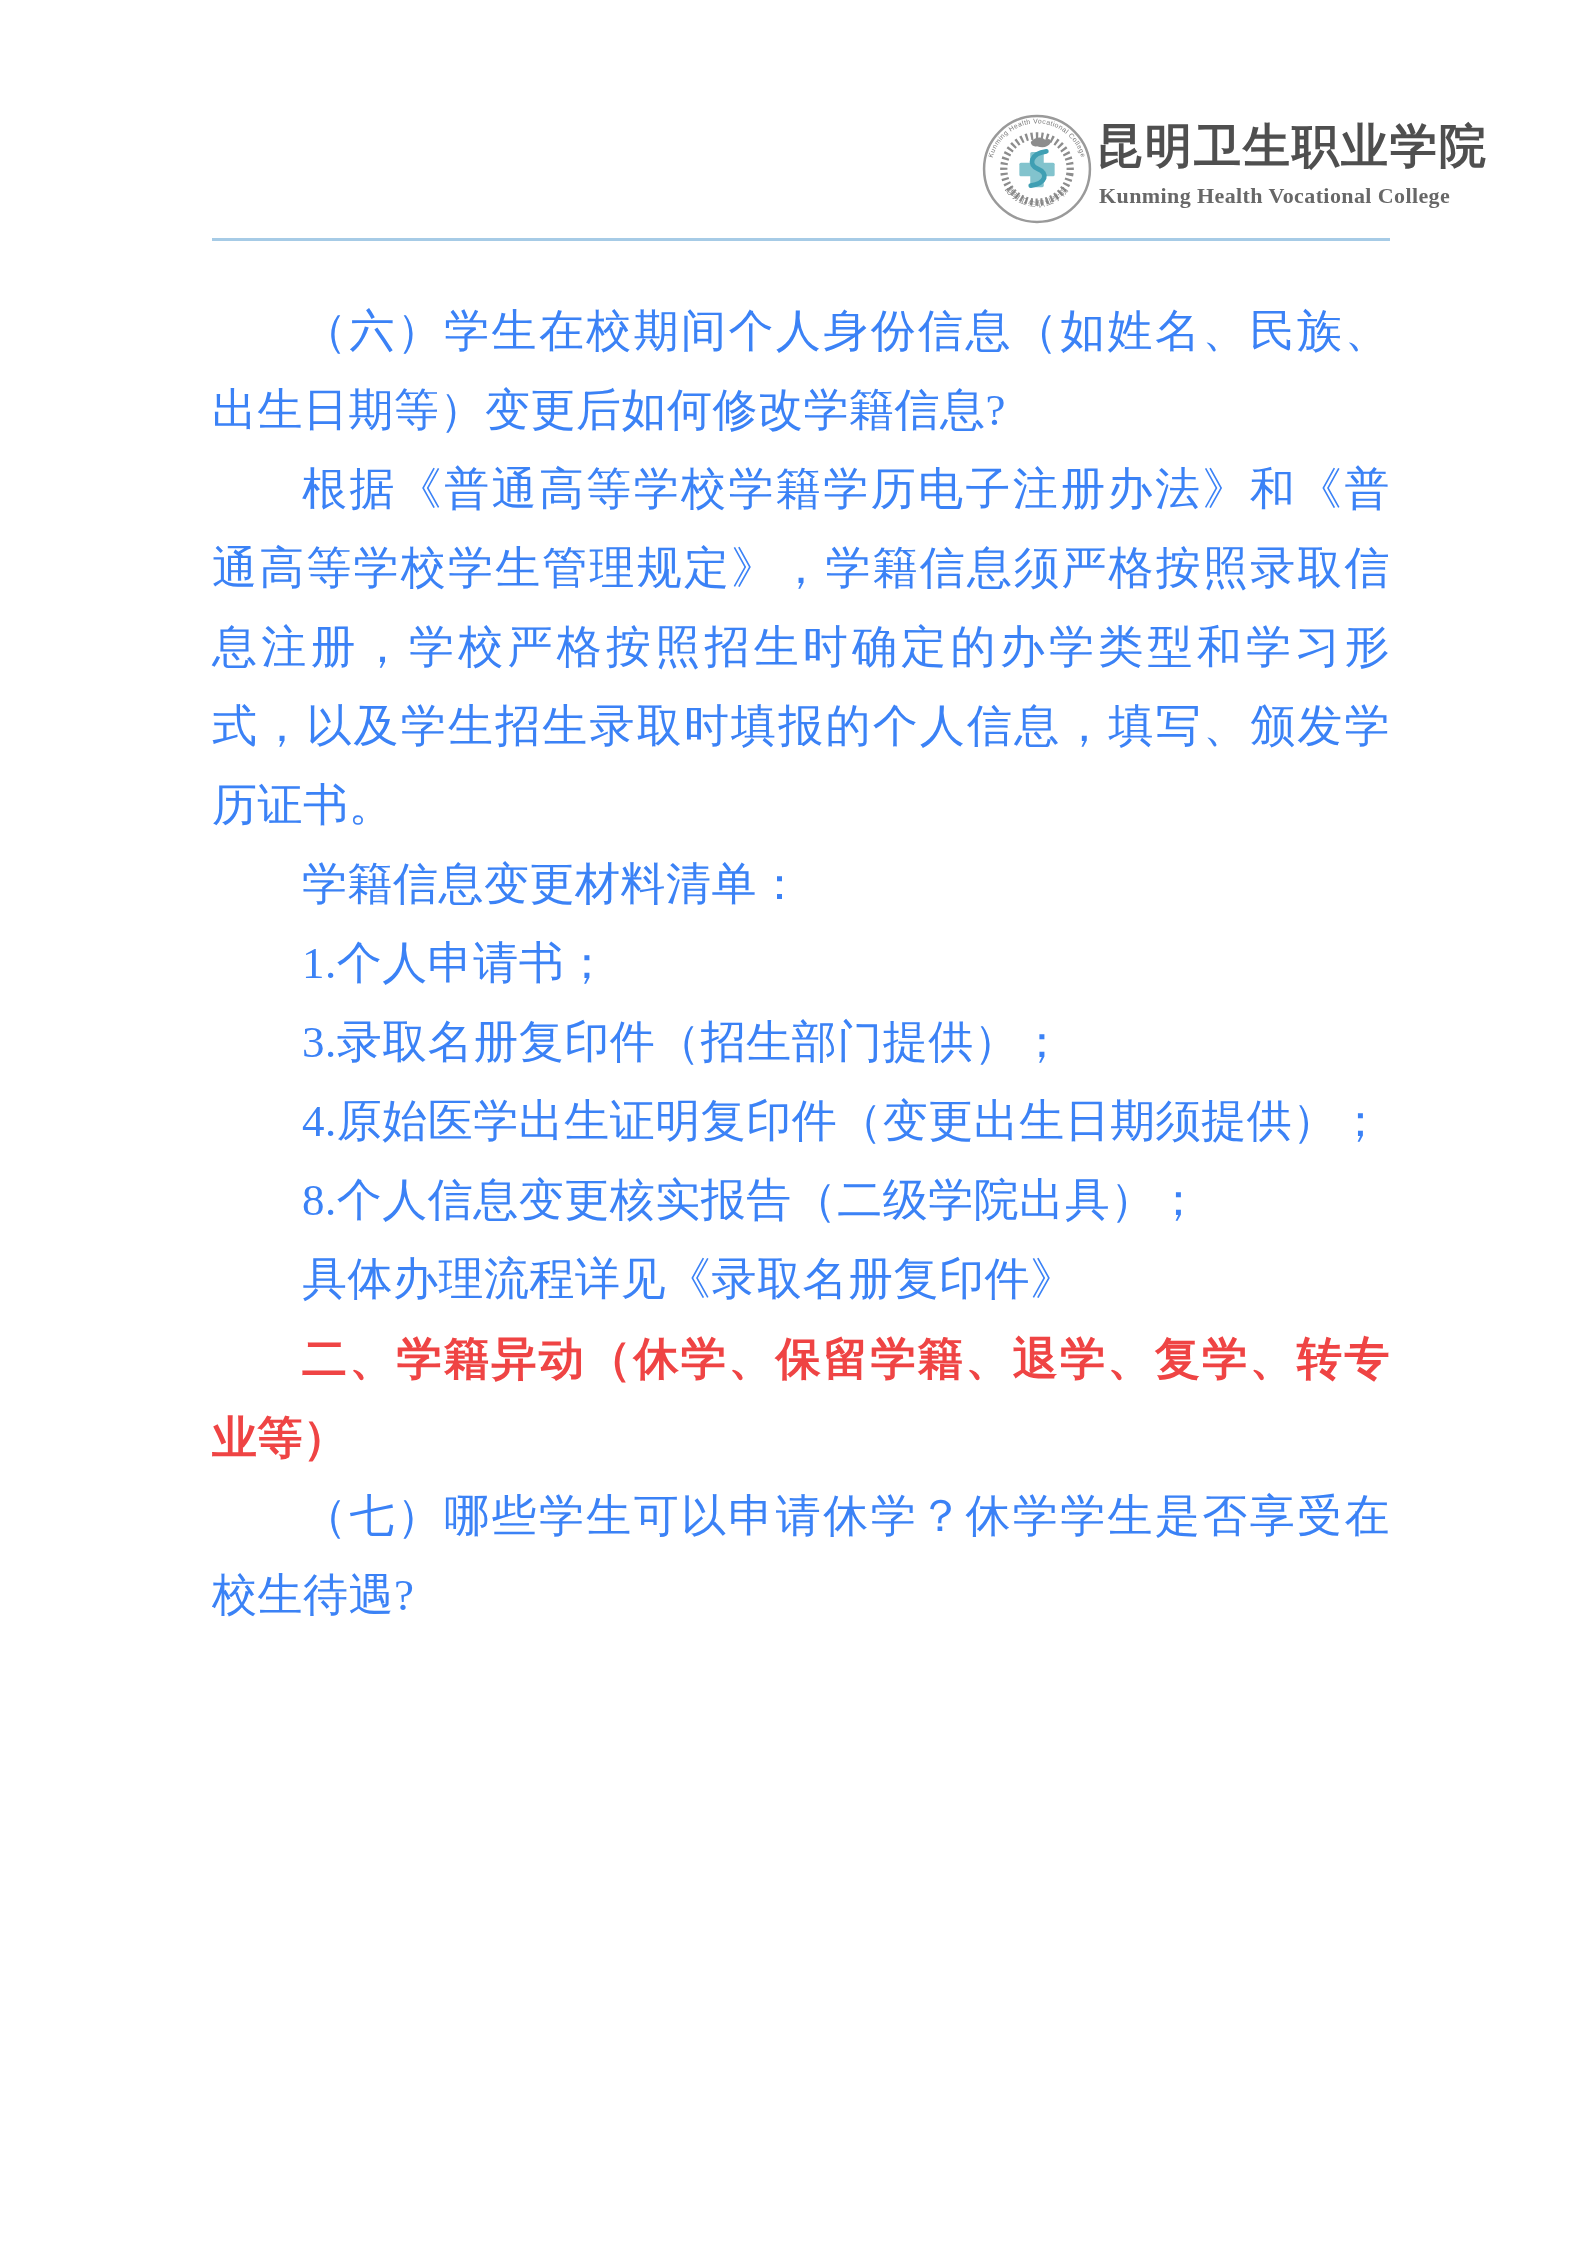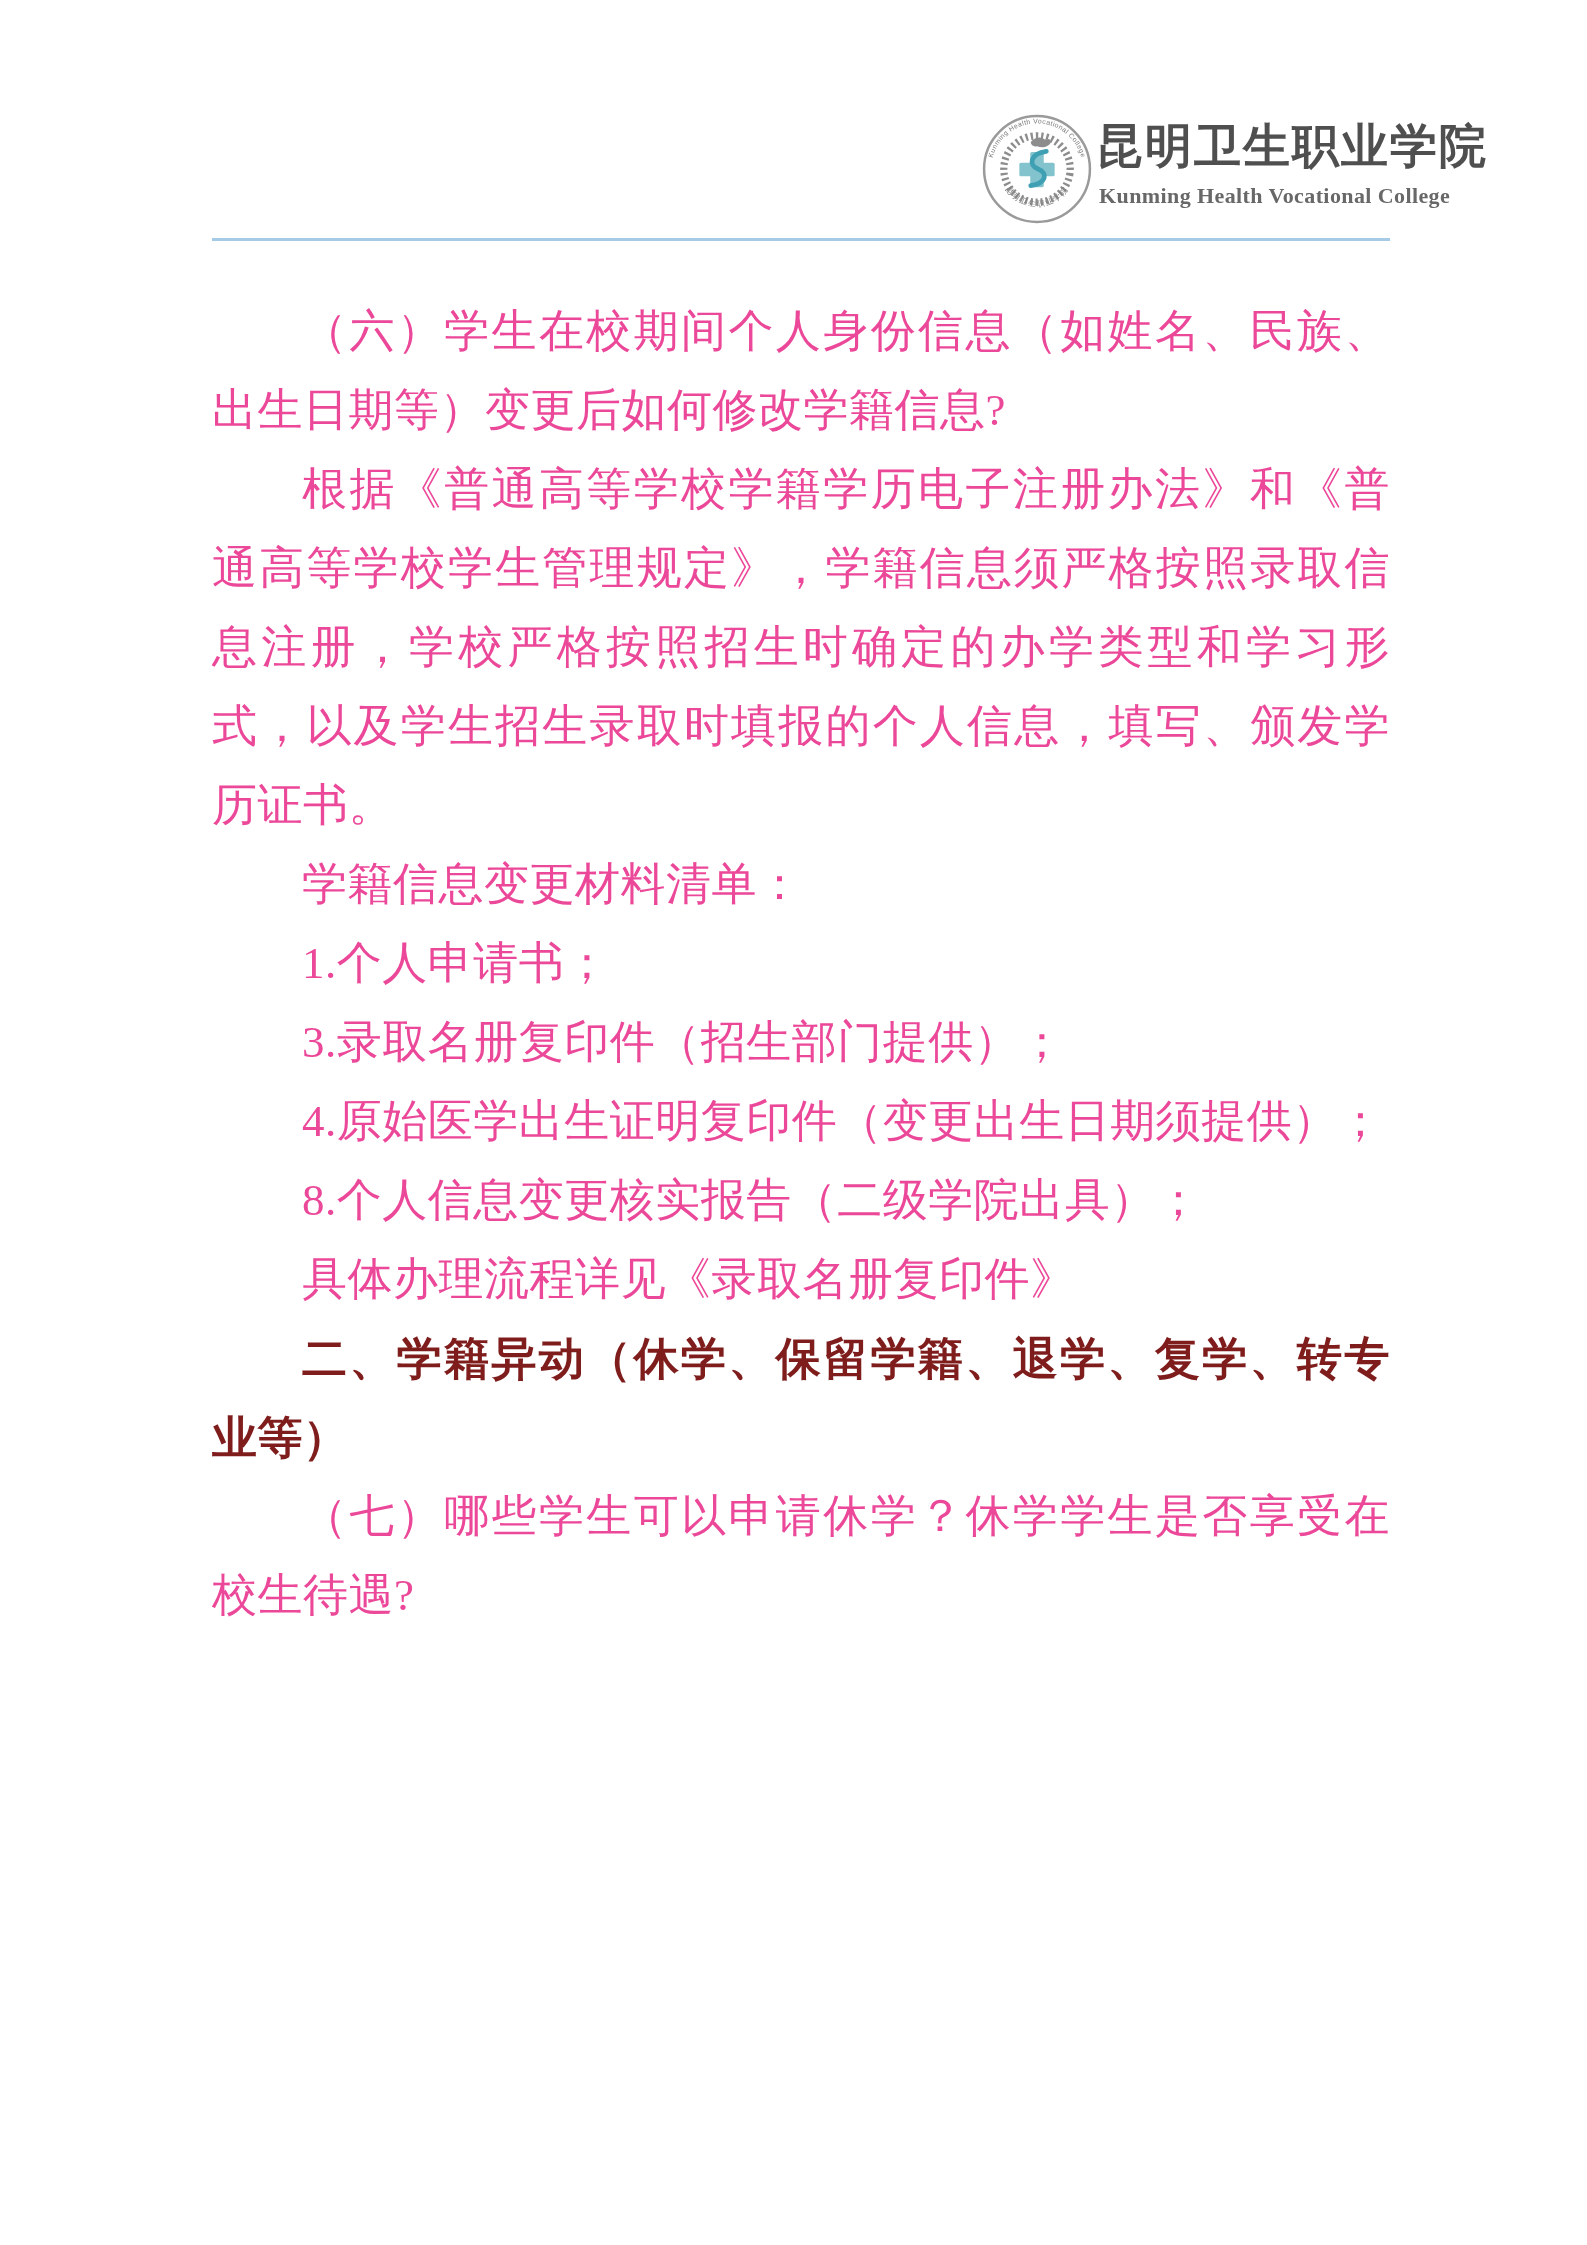--- a/index.html
+++ b/index.html
@@ -42,30 +42,30 @@
 
   
   .content {
     position:absolute; left:212px; top:292px;
     width:1178px;
   }
   .content p {
     margin:0;
     font-size:45px;
     line-height:79px;
-    color:#ec4899;
+    color:#3b82f6;
     text-align:justify;
     text-indent:2em;
     letter-spacing:0.5px;
   }
   .content p.bold { font-weight:normal; }
   .content p.heading {
     font-family:"Liberation Sans","DejaVu Sans",sans-serif;
     font-weight:bold;
-    color:#7f1d1d;
+    color:#ef4444;
   }
 </style>
 </head>
 <body>
 
 <div class="page">
 
   <header>
 
     <svg class="seal-svg" viewBox="0 0 106 106" xmlns="http://www.w3.org/2000/svg">

